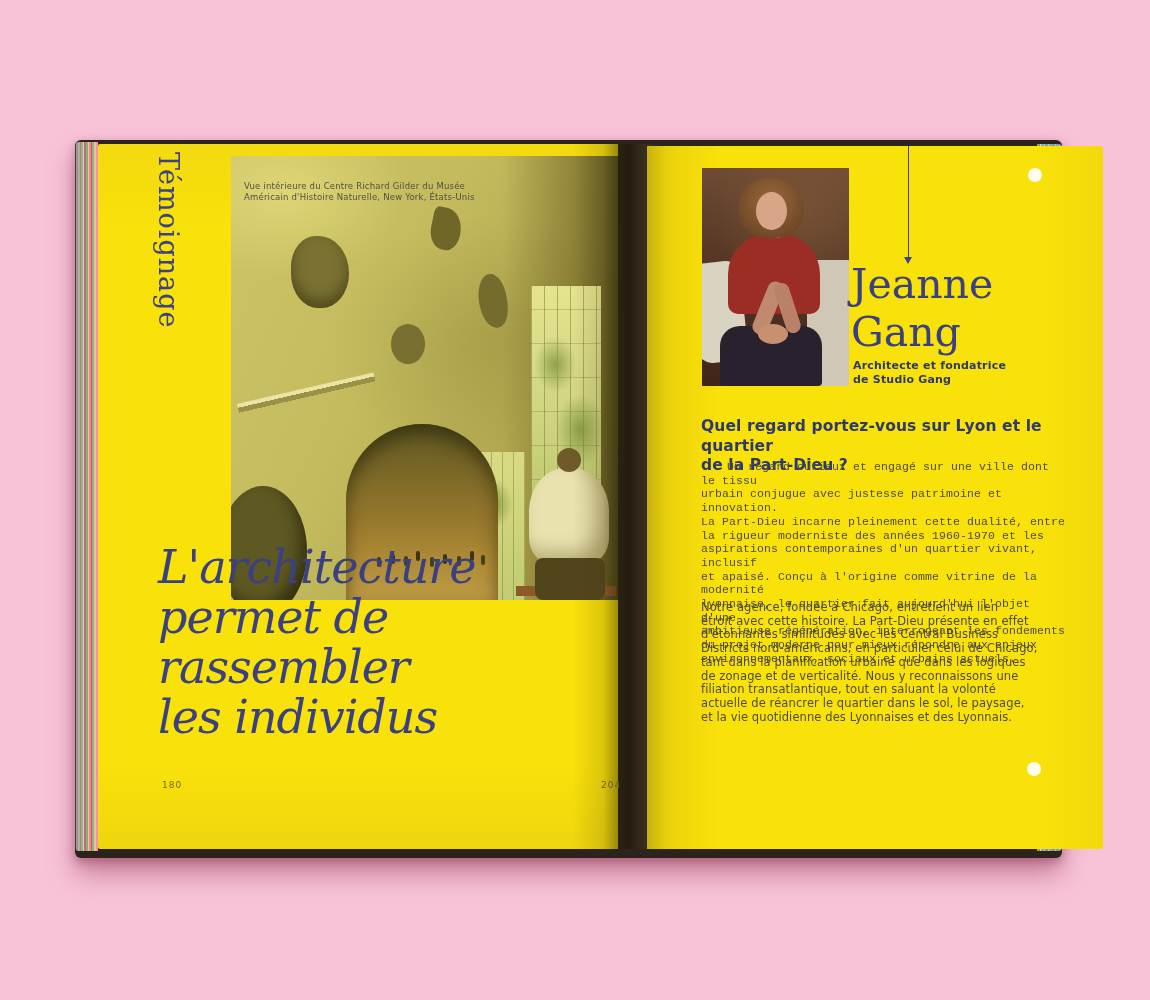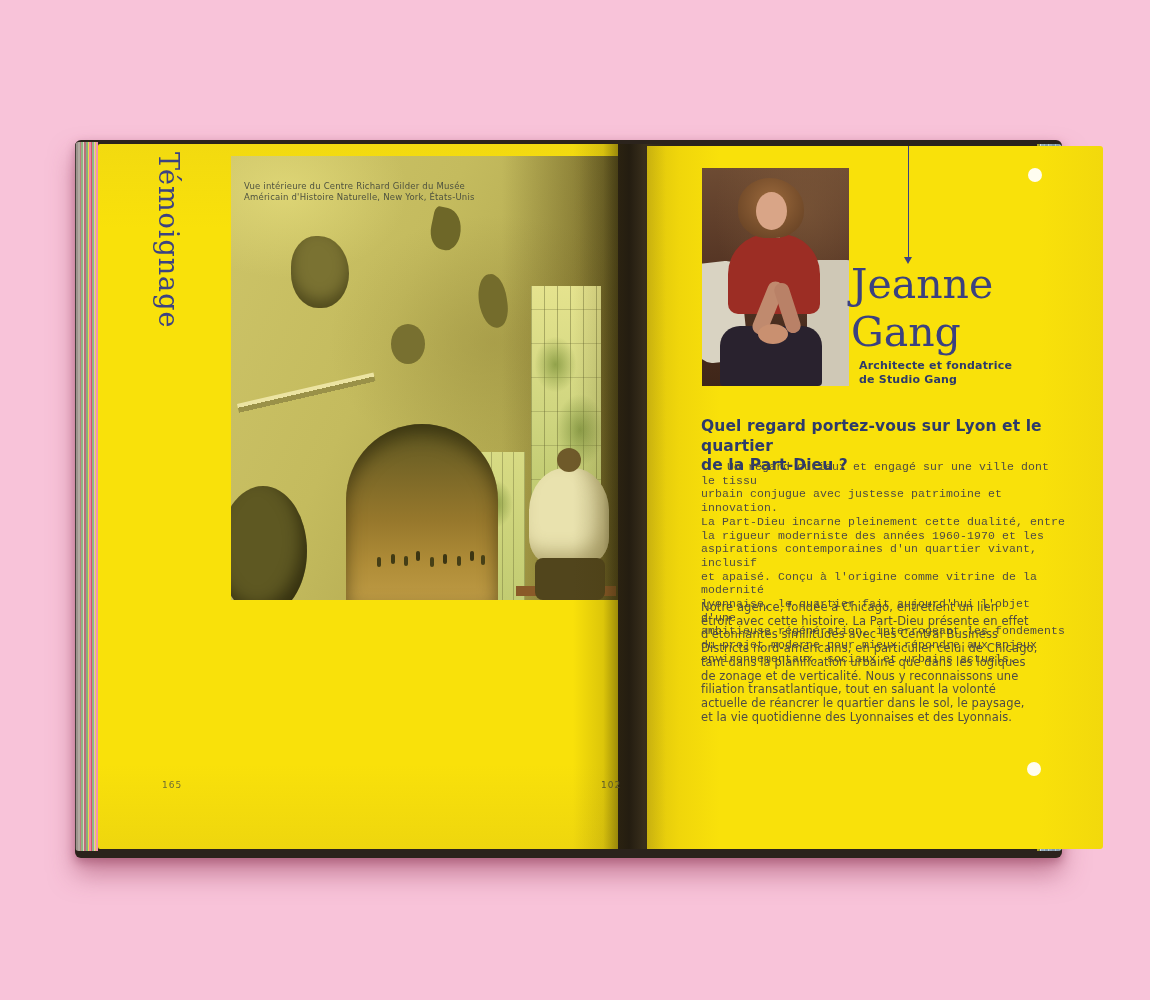--- a/index.html
+++ b/index.html
@@ -101,21 +101,21 @@
   .p-face{left:54px;top:24px;width:31px;height:38px;background:#d9a587;border-radius:50%;}
   .arrow-line{position:absolute;left:261px;top:0;width:1px;height:112px;background:#3c4282;}
   .arrow-head{position:absolute;left:257px;top:111px;width:0;height:0;
     border-left:4px solid transparent;border-right:4px solid transparent;border-top:7px solid #3c4282;}
   .dot{position:absolute;width:14px;height:14px;border-radius:50%;background:#fffdf0;}
   .dot-a{left:381px;top:22px;}
   .dot-b{left:380px;top:616px;}
   .interviewee-name{position:absolute;left:204px;top:114px;white-space:pre-line;
     font-family:"DejaVu Serif",serif;font-size:41px;line-height:48px;color:#3b4180;}
   .interviewee-role{position:absolute;left:206px;top:213px;white-space:pre-line;
-    font-size:11px;font-weight:bold;line-height:13.5px;color:#2d3a6b;letter-spacing:.2px;margin-left:6px;}
+    font-size:11px;font-weight:bold;line-height:13.5px;color:#2d3a6b;letter-spacing:.2px;}
   .question{position:absolute;left:54px;top:271px;width:370px;white-space:pre-line;
     font-size:15.5px;font-weight:bold;line-height:19.5px;color:#2d3a6b;letter-spacing:.1px;}
   .answer{position:absolute;left:54px;width:366px;white-space:pre-line;
     font-size:11.5px;line-height:13.7px;color:#4f4c44;letter-spacing:.1px;}
   .answer-p1{top:314px;text-indent:26px;font-family:Liberation Mono, monospace;}
   .answer-p2{top:455px;}
 </style>
 </head>
 <body>
 
@@ -141,21 +141,25 @@
       <div class="m-shape m-bench"></div>
       <div class="m-shape m-man">
         <div class="m-shape m-man-shirt"></div>
         <div class="m-shape m-man-head"></div>
         <div class="m-shape m-man-legs"></div>
       </div>
     </div>
 
     <div class="photo-caption">Vue intérieure du Centre Richard Gilder du Musée
 Américain d'Histoire Naturelle, New York, États-Unis</div>
-    <div class="folio folio-left">165</div>
+    <div class="headline">L'architecture
+permet de
+rassembler
+les individus</div>
+    <div class="folio folio-left">180</div>
   </div>
 
   <div class="page page-right">
     <div class="portrait">
       <div class="p-shape p-chair-left"></div>
       <div class="p-shape p-chair-right"></div>
       <div class="p-shape p-pants"></div>
       <div class="p-shape p-top"></div>
       <div class="p-shape p-arm"></div>
       <div class="p-shape p-arm2"></div>
@@ -192,14 +196,14 @@
 d'étonnantes similitudes avec les Central Business
 Districts nord-américains, en particulier celui de Chicago,
 tant dans la planification urbaine que dans les logiques
 de zonage et de verticalité. Nous y reconnaissons une
 filiation transatlantique, tout en saluant la volonté
 actuelle de réancrer le quartier dans le sol, le paysage,
 et la vie quotidienne des Lyonnaises et des Lyonnais.</div>
   </div>
 
   <div class="gutter-shadow"></div>
-  <div class="folio folio-right">102</div>
+  <div class="folio folio-right">204</div>
 </div>
 
 </body></html>

